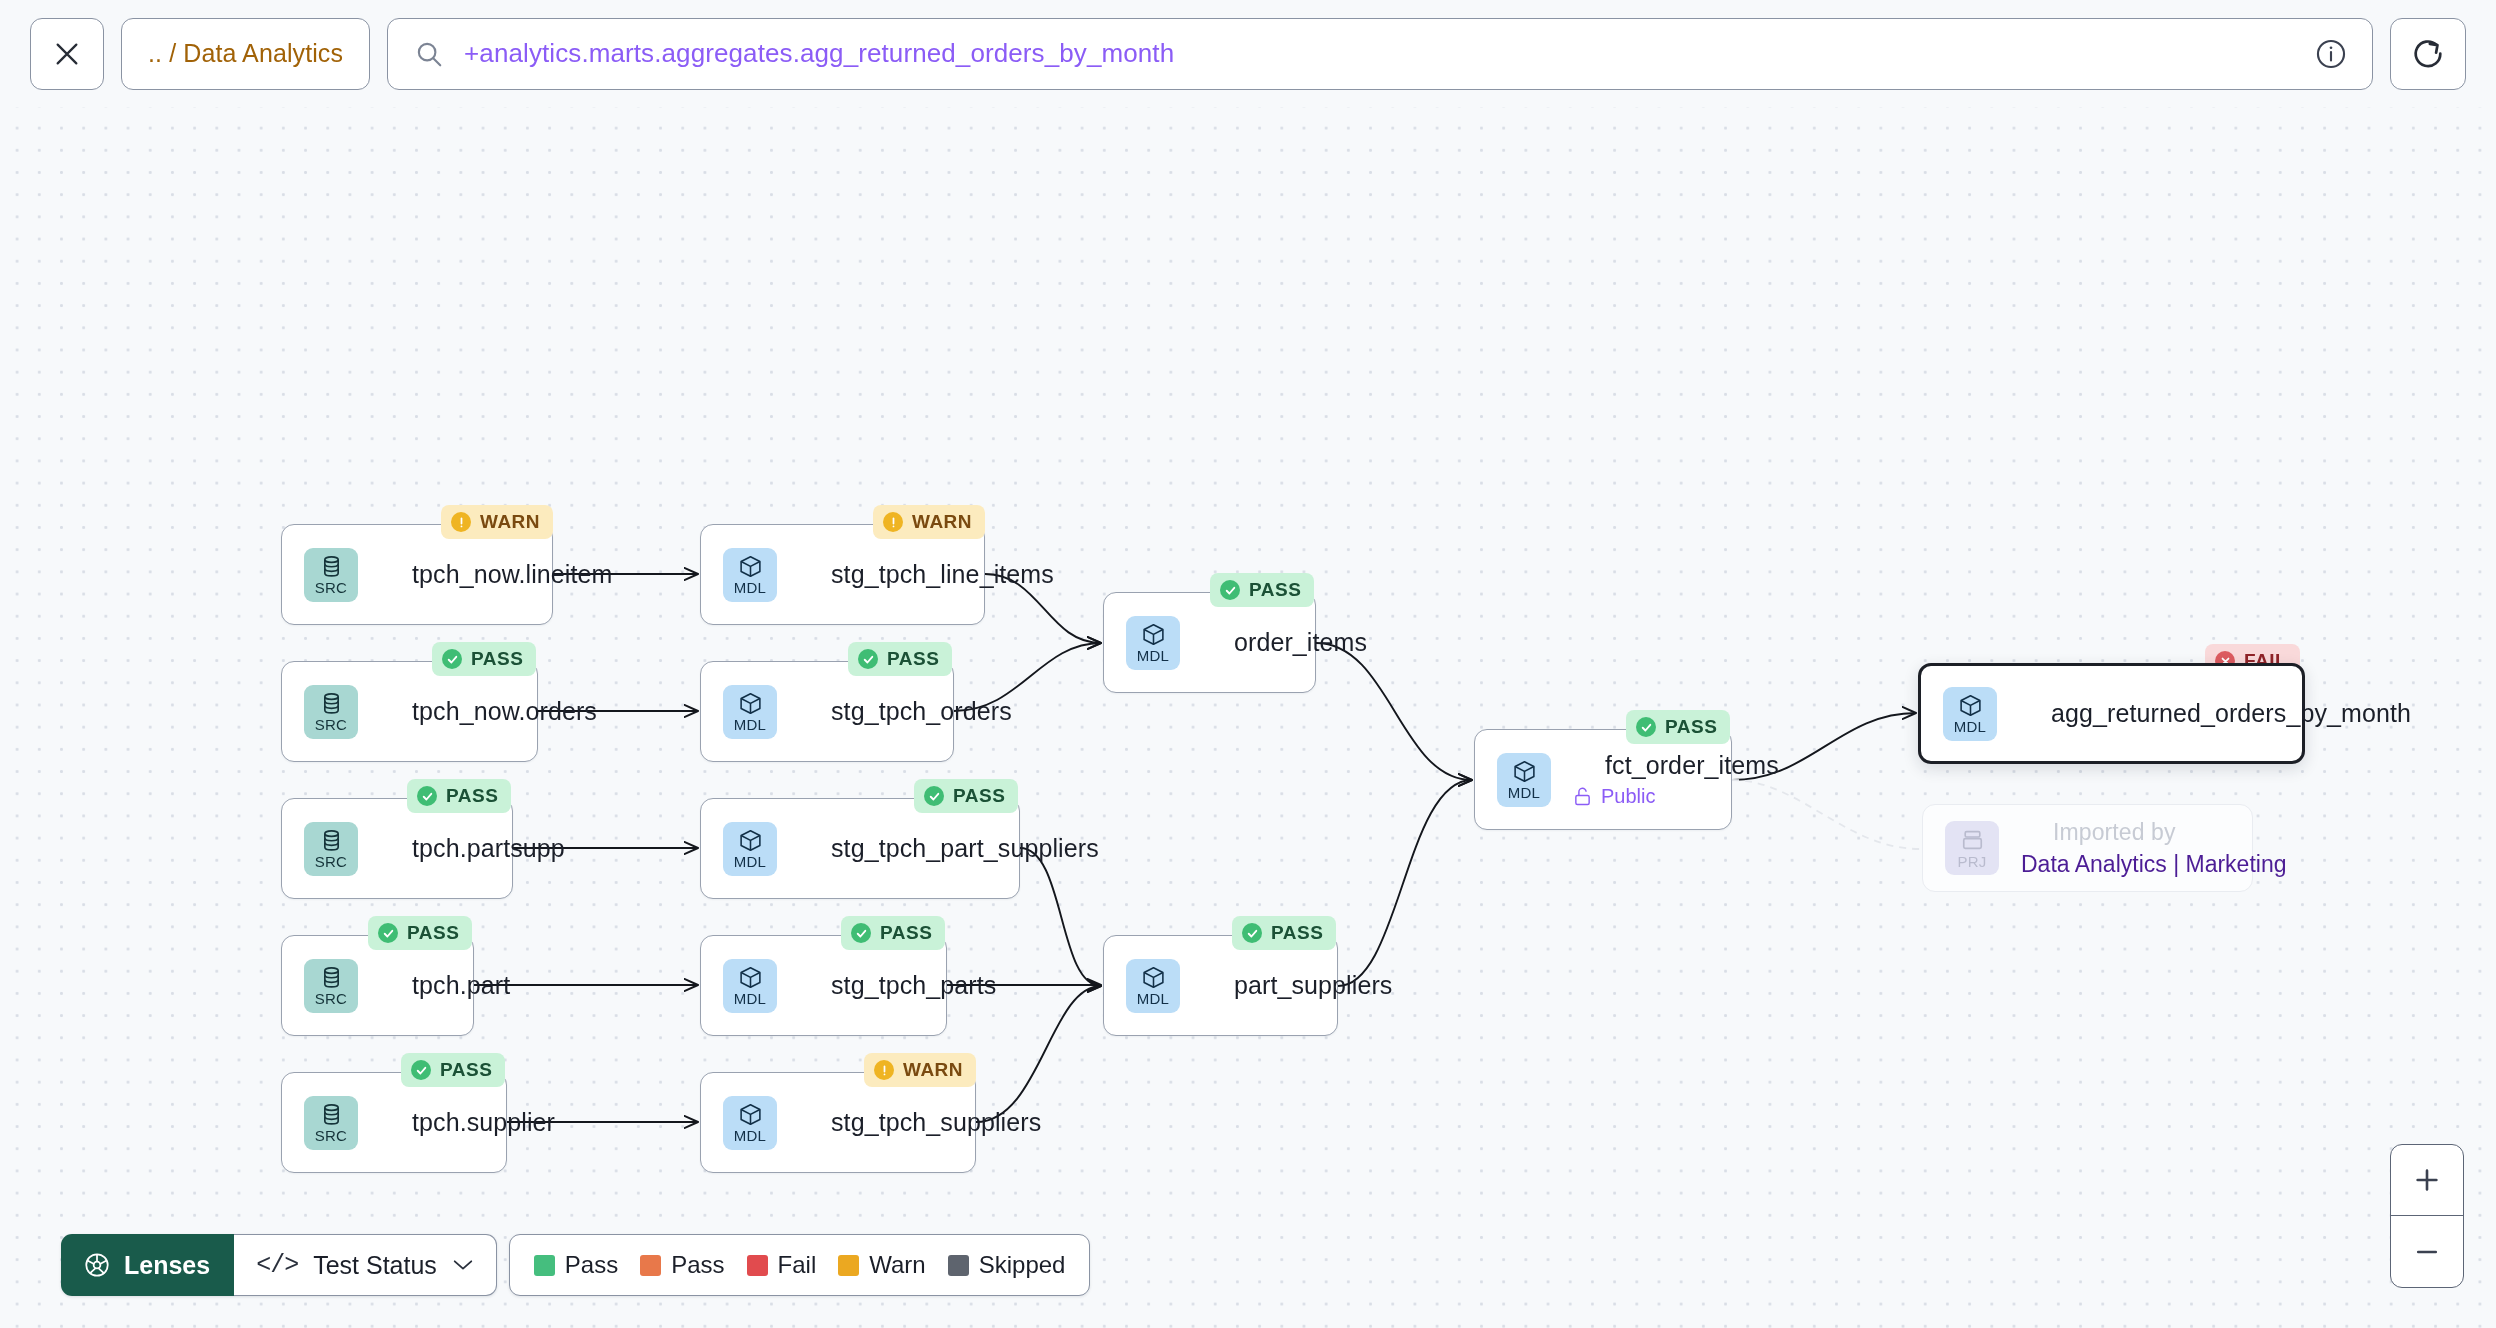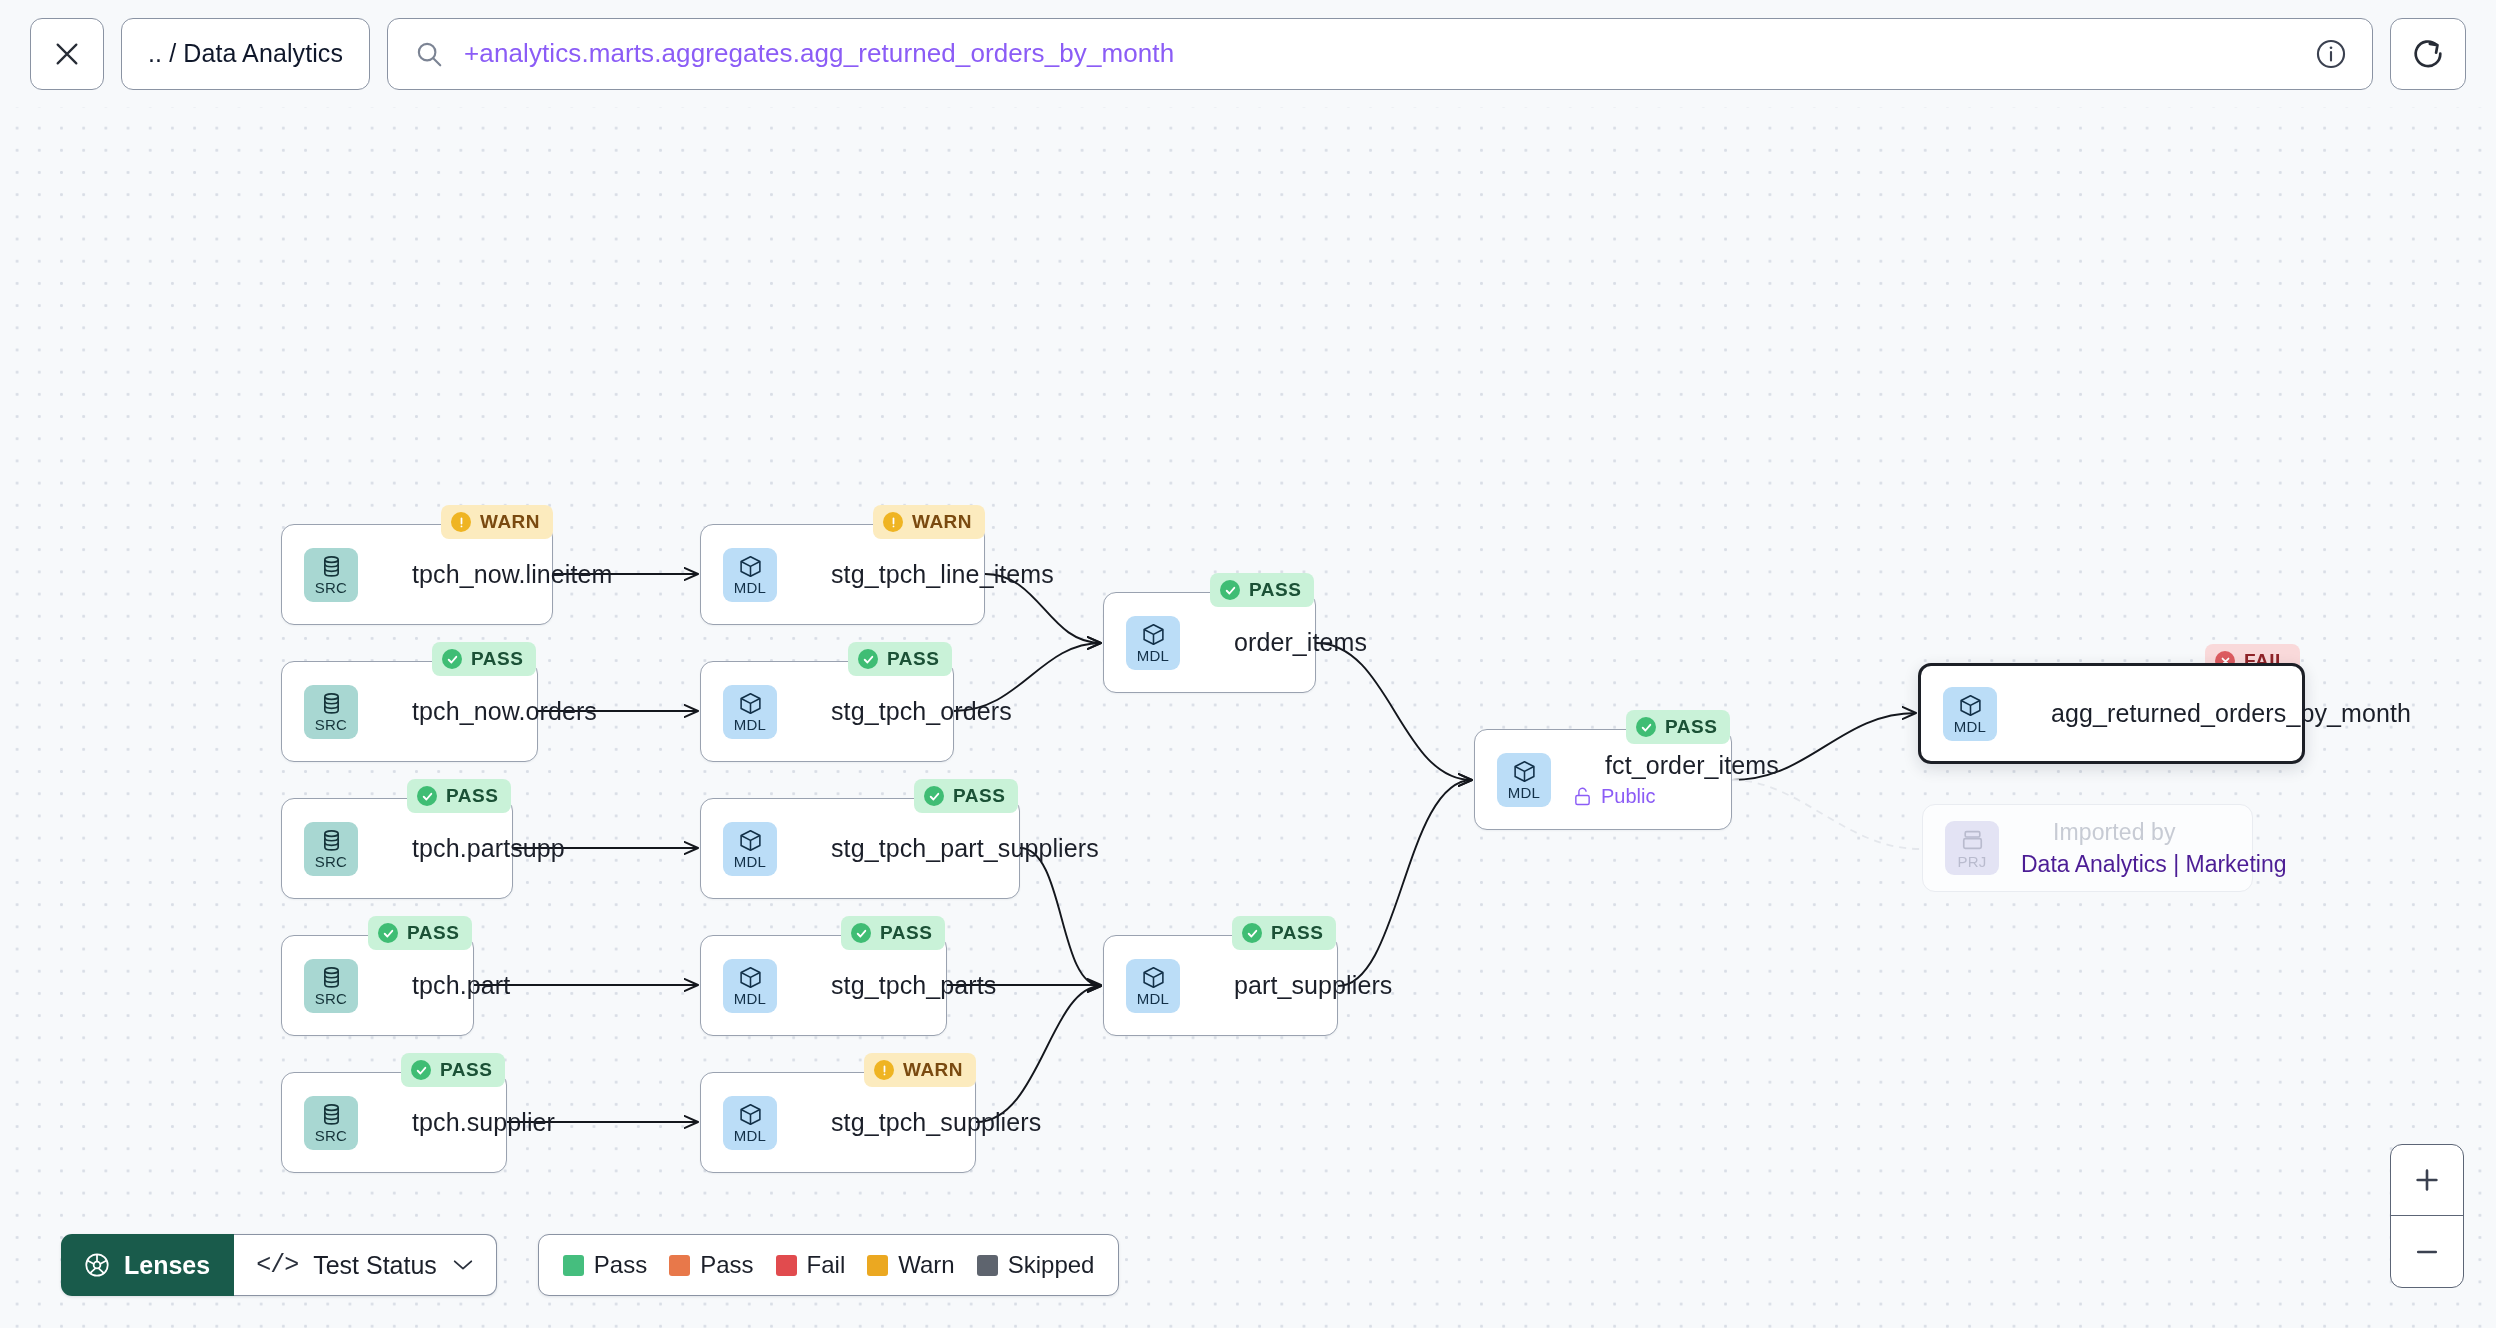--- a/index.html
+++ b/index.html
@@ -38,21 +38,21 @@
     cursor: pointer;
     flex-shrink: 0;
   }
 
   #close-btn { width: 74px; }
   #close-btn svg { width: 32px; height: 32px; }
 
   #breadcrumb {
     padding: 0 26px;
     font-size: 25px;
-    color: #0f172a;
+    color: #a16207;
     letter-spacing: .1px;
     white-space: nowrap;
   }
 
   #search-bar {
     flex: 1;
     height: 72px;
     background: #FFFFFF;
     border: 1.6px solid #8A93A3;
     border-radius: 12px;
@@ -174,21 +174,21 @@
   .sp-fail { background: #F9D9DA; color: #8F2328; }
   .sp-fail .dot { background: #DC5B60; }
 
   
   #bottom-bar {
     position: absolute;
     left: 36px;
     bottom: 32px;
     display: flex;
     align-items: center;
-    gap: 41px;
+    gap: 12px;
     z-index: 50;
     padding-left: 25px;
   }
 
   #lens-group {
     display: flex;
     align-items: stretch;
     border-radius: 11px;
     height: 62px;
     box-shadow: 0 1px 3px rgba(20,30,50,0.12);

